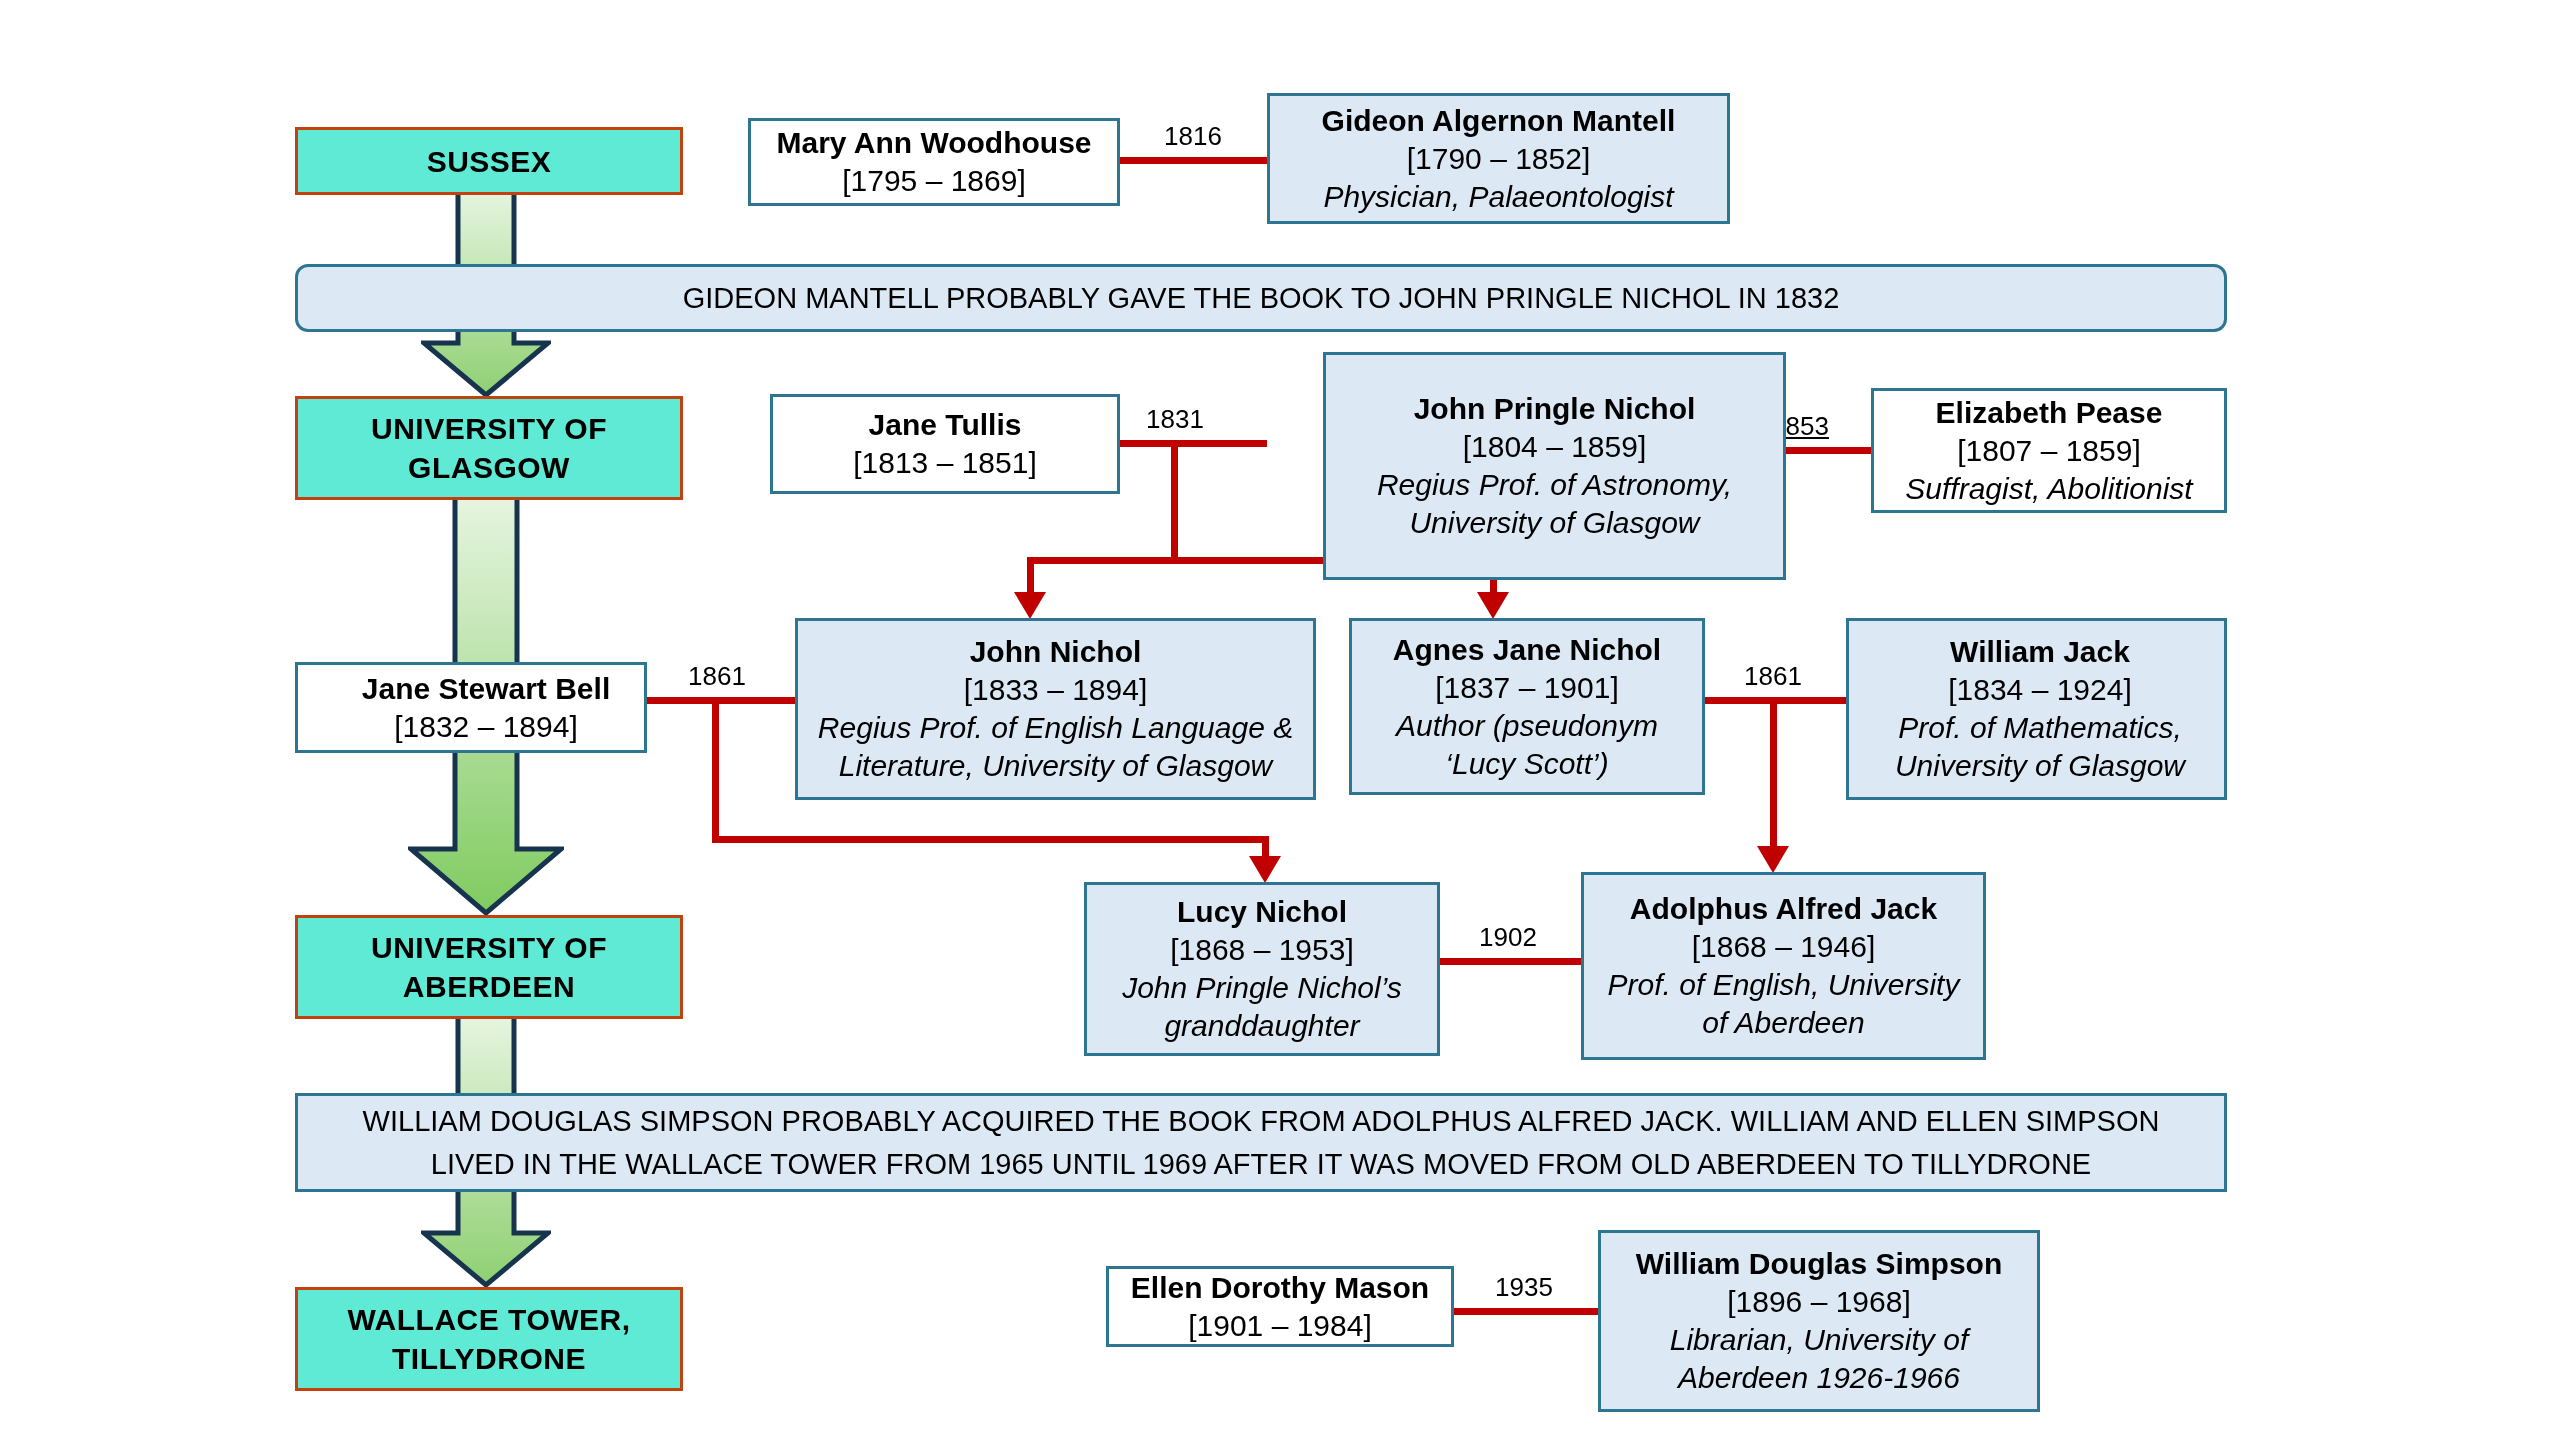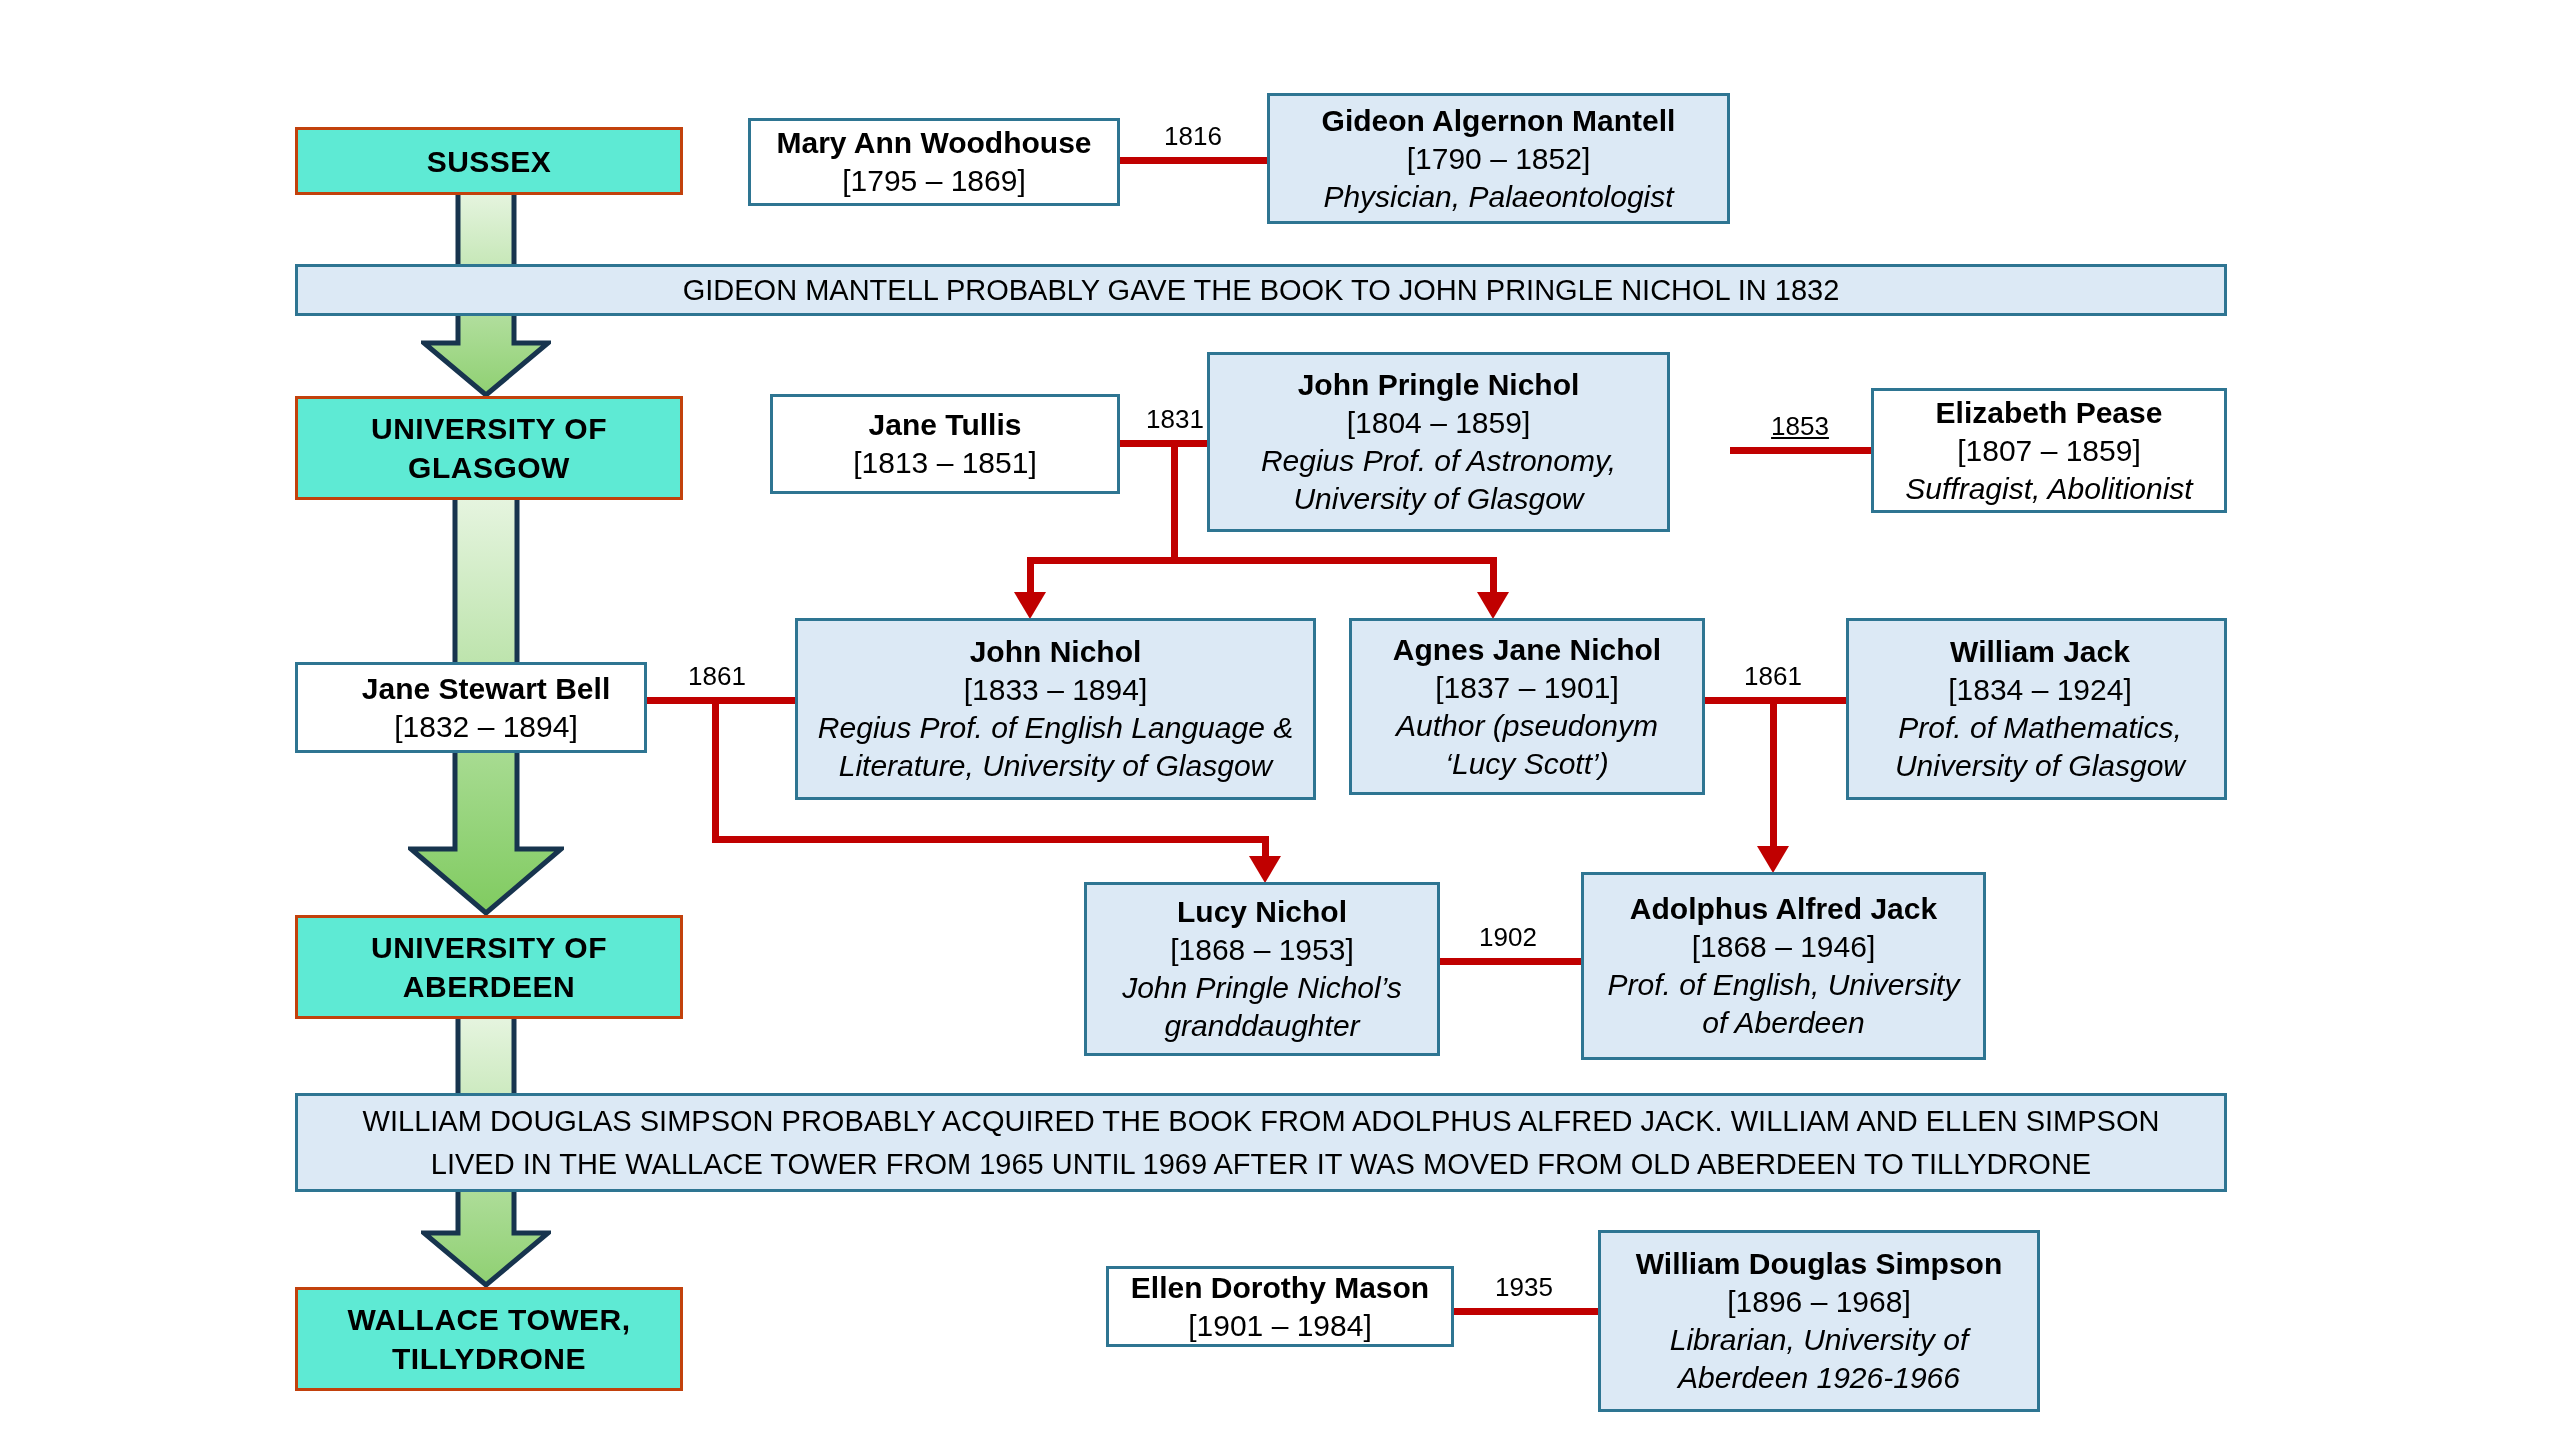--- a/index.html
+++ b/index.html
@@ -78,21 +78,21 @@
   <div class="locbox" style="left:295px;top:396px;width:382px;height:98px;">
     <span>UNIVERSITY OF GLASGOW</span>
   </div>
   <div class="locbox" style="left:295px;top:1287px;width:382px;height:98px;">
     <span>WALLACE TOWER, TILLYDRONE</span>
   </div>
   <div class="locbox" style="left:295px;top:915px;width:382px;height:98px;">
     <span>UNIVERSITY OF ABERDEEN</span>
   </div>
 
-  <div class="banner" style="left:295px;top:264px;width:1932px;height:52px;">
+  <div class="banner" style="left:295px;top:264px;width:1932px;height:68px;border-radius:13px;">
     <span>GIDEON MANTELL PROBABLY GAVE THE BOOK TO JOHN PRINGLE NICHOL IN 1832</span>
   </div>
   <div class="banner" style="left:295px;top:1093px;width:1932px;height:99px;">
     <span>WILLIAM DOUGLAS SIMPSON PROBABLY ACQUIRED THE BOOK FROM ADOLPHUS ALFRED JACK. WILLIAM AND ELLEN SIMPSON LIVED IN THE WALLACE TOWER FROM 1965 UNTIL 1969 AFTER IT WAS MOVED FROM OLD ABERDEEN TO TILLYDRONE</span>
   </div>
 
   <div class="rline" style="left:1120px;top:157px;width:147px;height:7px;"></div>
   <div class="ryear" style="left:1153px;top:121px;">1816</div>
 
   <div class="rline" style="left:1120px;top:440px;width:147px;height:7px;"></div>
@@ -134,21 +134,21 @@
     <div class="pname">Gideon Algernon Mantell</div>
     <div class="pdates">[1790 – 1852]</div>
     <div class="pdesc">Physician, Palaeontologist</div>
   </div>
 
   <div class="pbox white" style="left:770px;top:394px;width:350px;height:100px;">
     <div class="pname">Jane Tullis</div>
     <div class="pdates">[1813 – 1851]</div>
   </div>
 
-  <div class="pbox blue" style="left:1207px;top:352px;width:463px;height:180px;">
+  <div class="pbox blue" style="left:1323px;top:352px;width:463px;height:228px;">
     <div class="pname">John Pringle Nichol</div>
     <div class="pdates">[1804 – 1859]</div>
     <div class="pdesc">Regius Prof. of Astronomy, University of Glasgow</div>
   </div>
 
   <div class="pbox white" style="left:1871px;top:388px;width:356px;height:125px;">
     <div class="pname">Elizabeth Pease</div>
     <div class="pdates">[1807 – 1859]</div>
     <div class="pdesc">Suffragist, Abolitionist</div>
   </div>

